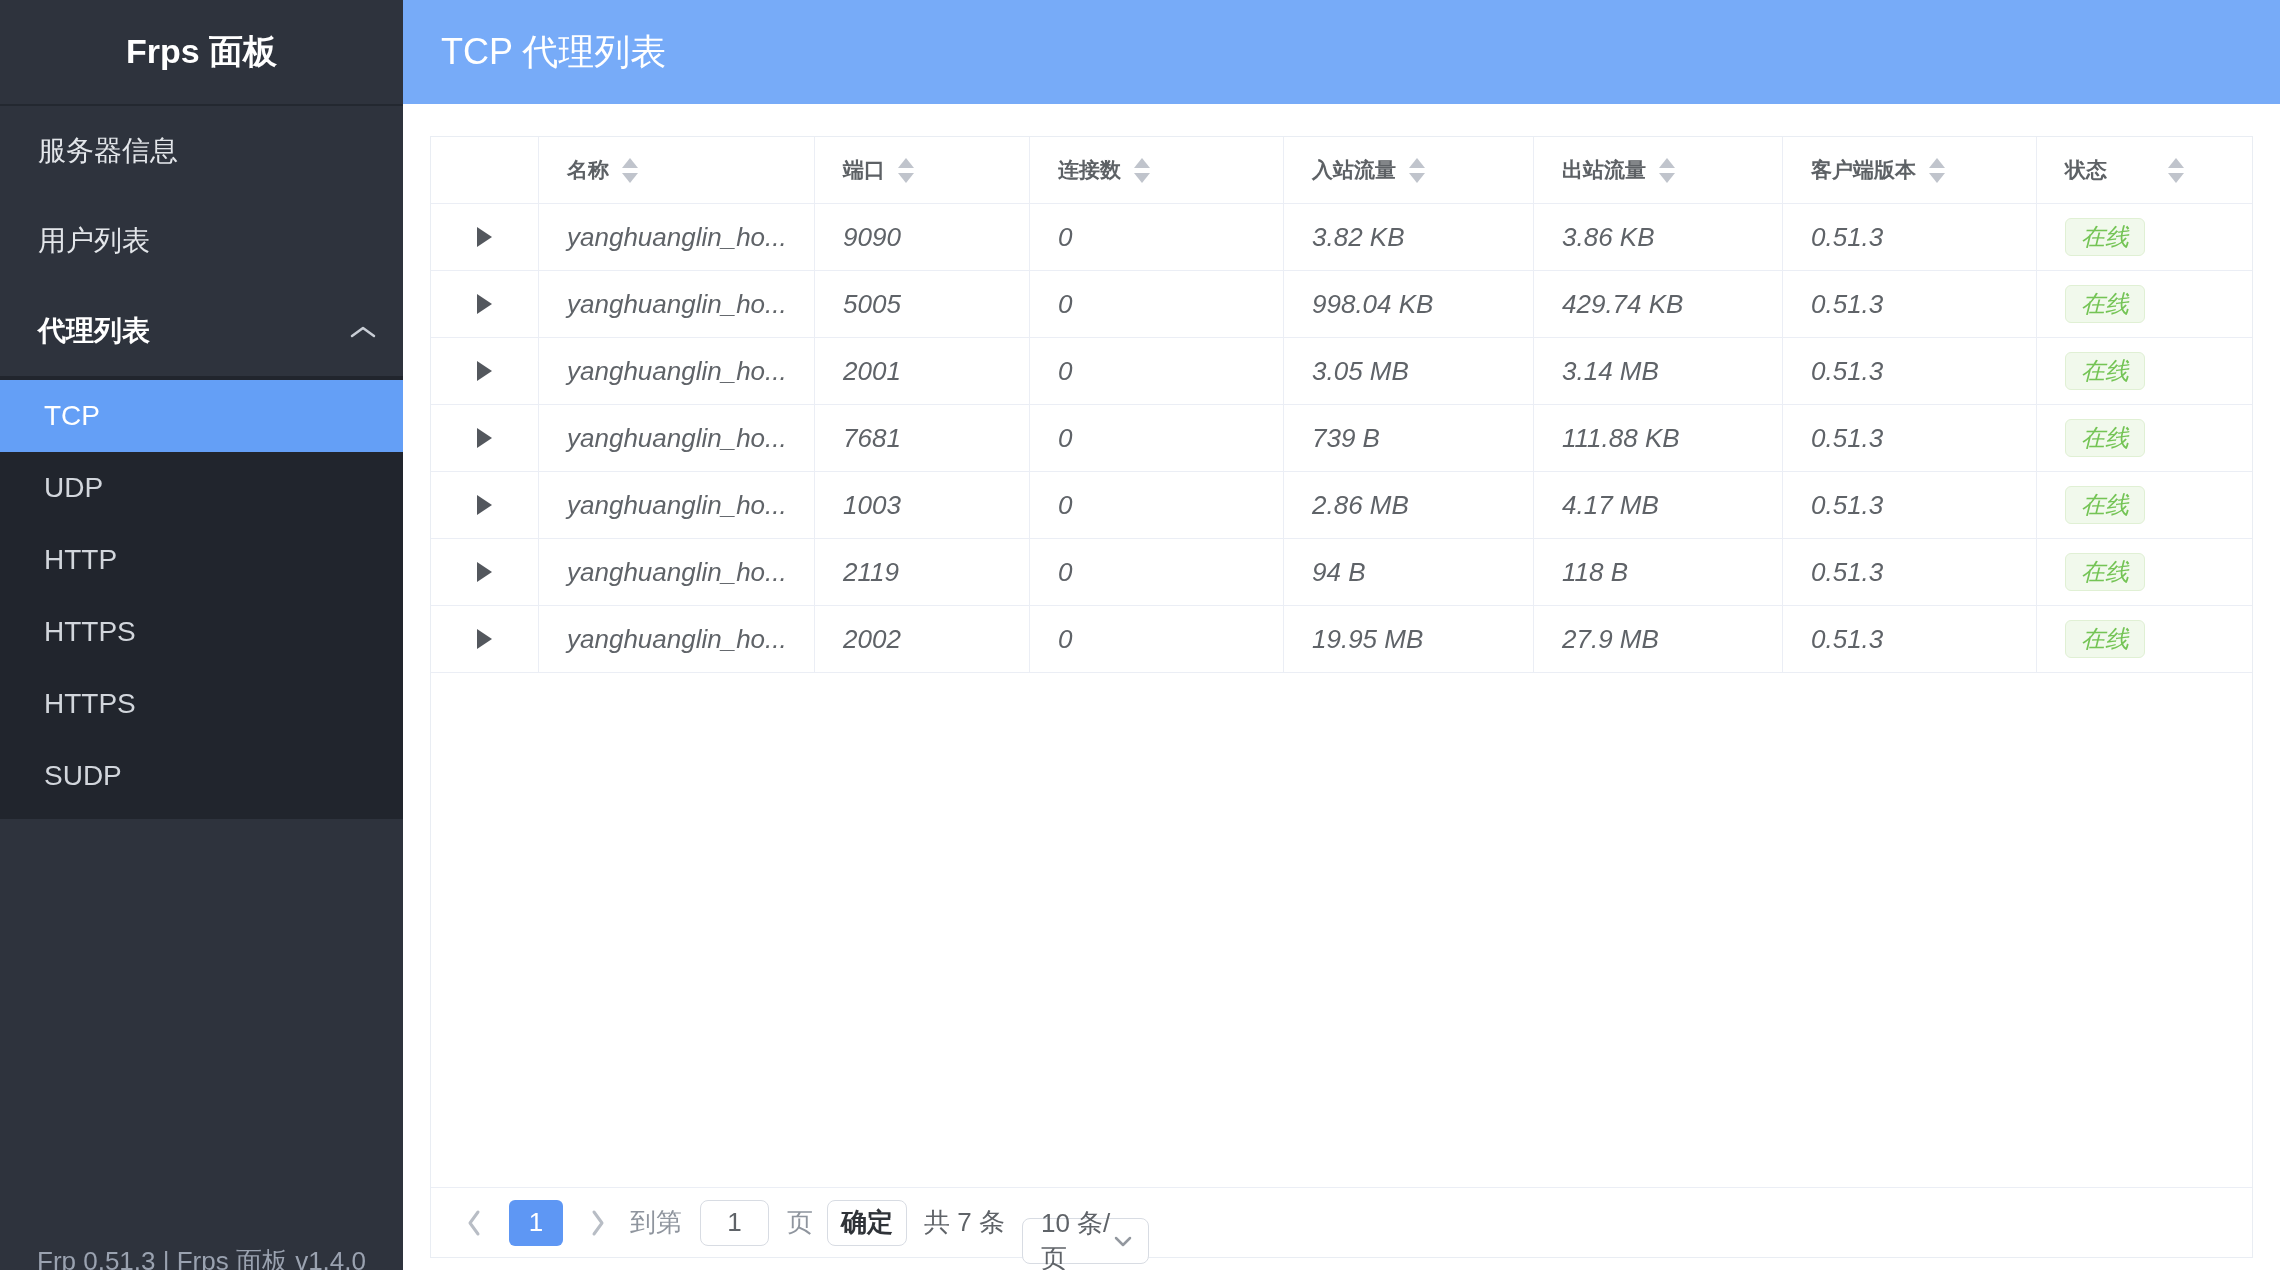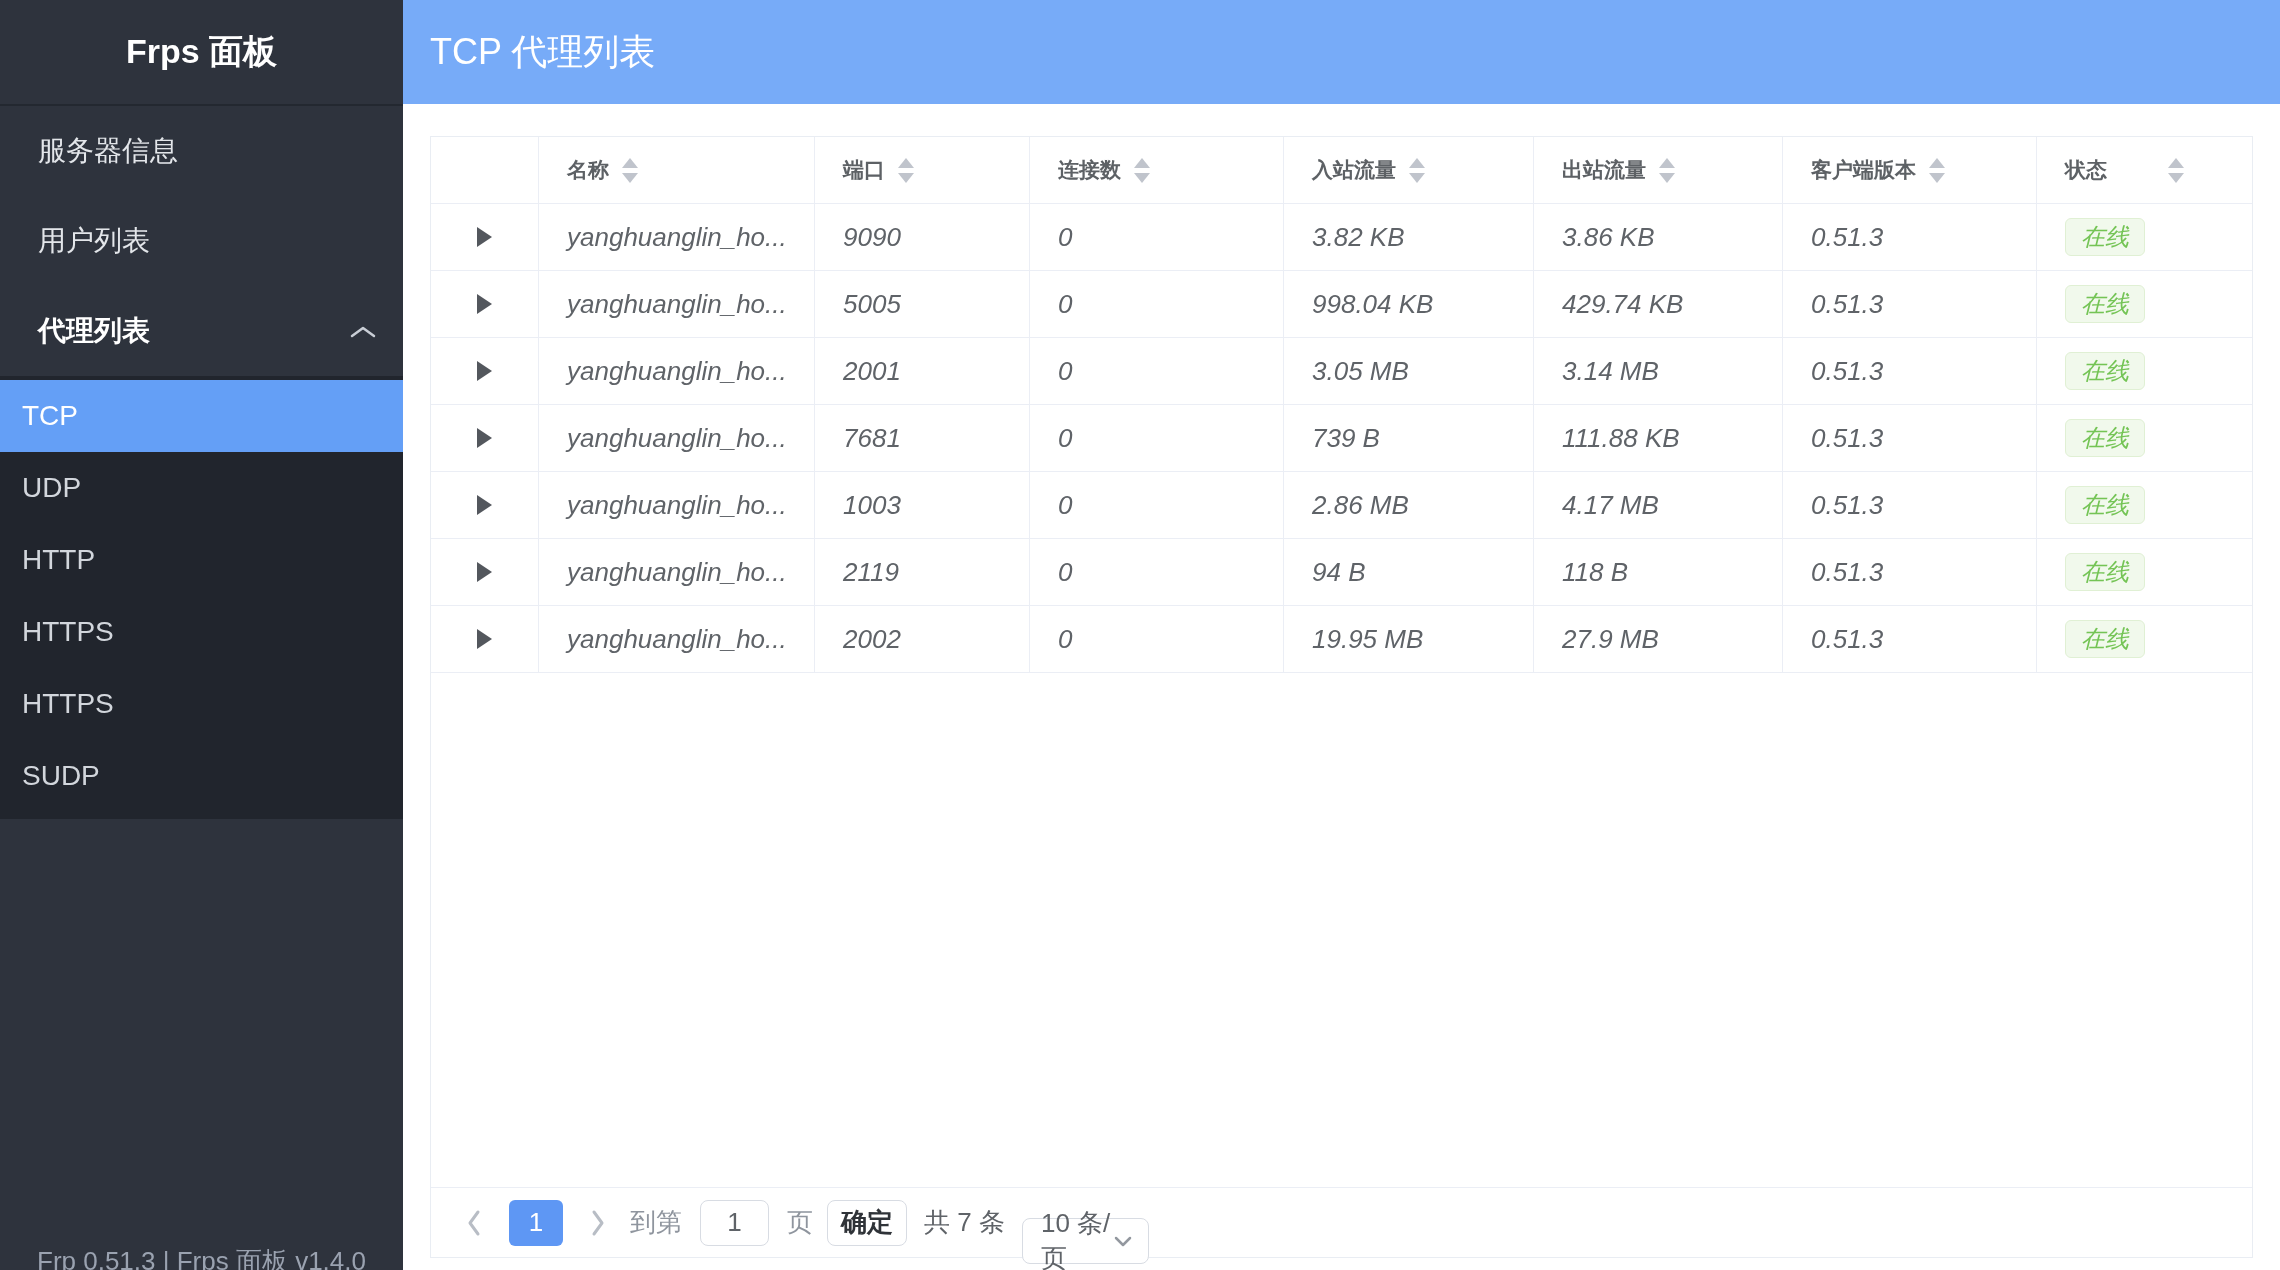--- a/index.html
+++ b/index.html
@@ -8,30 +8,30 @@
 
   
   .sidebar{position:absolute;left:0;top:0;width:403px;height:1270px;background:#2e333d;}
   .side-title{height:104px;display:flex;align-items:center;justify-content:center;
               color:#ffffff;font-size:34px;font-weight:bold;border-bottom:2px solid #232830;}
   .menu{position:absolute;top:106px;left:0;right:0;}
   .menu-item{height:90px;display:flex;align-items:center;padding-left:38px;
              font-size:28px;color:#e3e6ea;cursor:pointer;}
   .menu-item.parent{font-weight:bold;color:#ffffff;justify-content:space-between;padding-right:26px;}
   .submenu{background:#21252d;padding:4px 0 7px 0;}
-  .submenu-item{height:72px;display:flex;align-items:center;padding-left:22px;
+  .submenu-item{height:72px;display:flex;align-items:center;padding-left:44px;
                 font-size:28px;color:#d2d6dc;cursor:pointer;}
   .submenu-item.active{background:#649ff6;color:#ffffff;}
   .side-footer{position:absolute;left:0;right:0;top:1244px;text-align:center;
                color:#9aa2b0;font-size:26px;}
 
   
   .topbar{position:absolute;left:403px;top:0;right:0;height:104px;background:#77abf8;
           display:flex;align-items:center;}
-  .topbar h1{margin:0 0 0 27px;color:#ffffff;font-size:36px;font-weight:normal;}
+  .topbar h1{margin:0 0 0 38px;color:#ffffff;font-size:36px;font-weight:normal;}
 
   
   .card{position:absolute;left:430px;top:136px;width:1823px;height:1122px;
         border:1px solid #e9edf3;box-sizing:border-box;background:#fff;
         display:flex;flex-direction:column;}
   .tgrid{display:grid;grid-template-columns:108px 276px 215px 254px 250px 249px 254px 1fr;}
   .thead{border-bottom:1px solid #ebeef5;}
   .th{height:66px;display:flex;align-items:center;padding-left:28px;box-sizing:border-box;
       font-size:21px;font-weight:bold;color:#5d6165;border-right:1px solid #ebeef5;}
   .th:last-child{border-right:none;gap:48px;}

